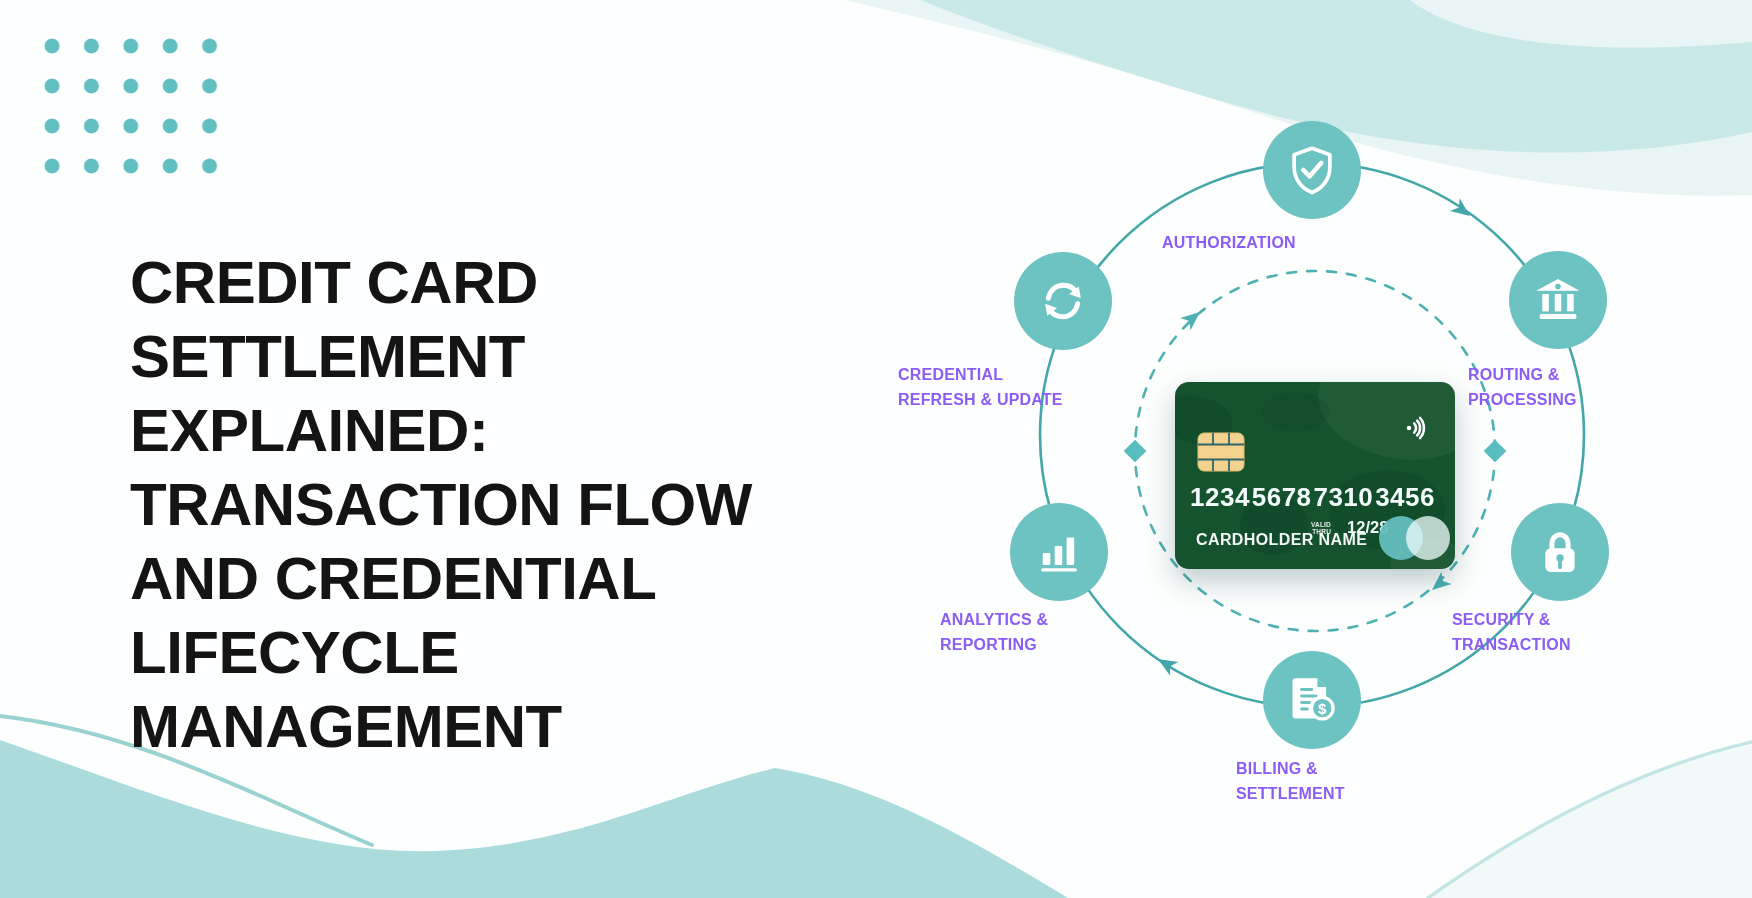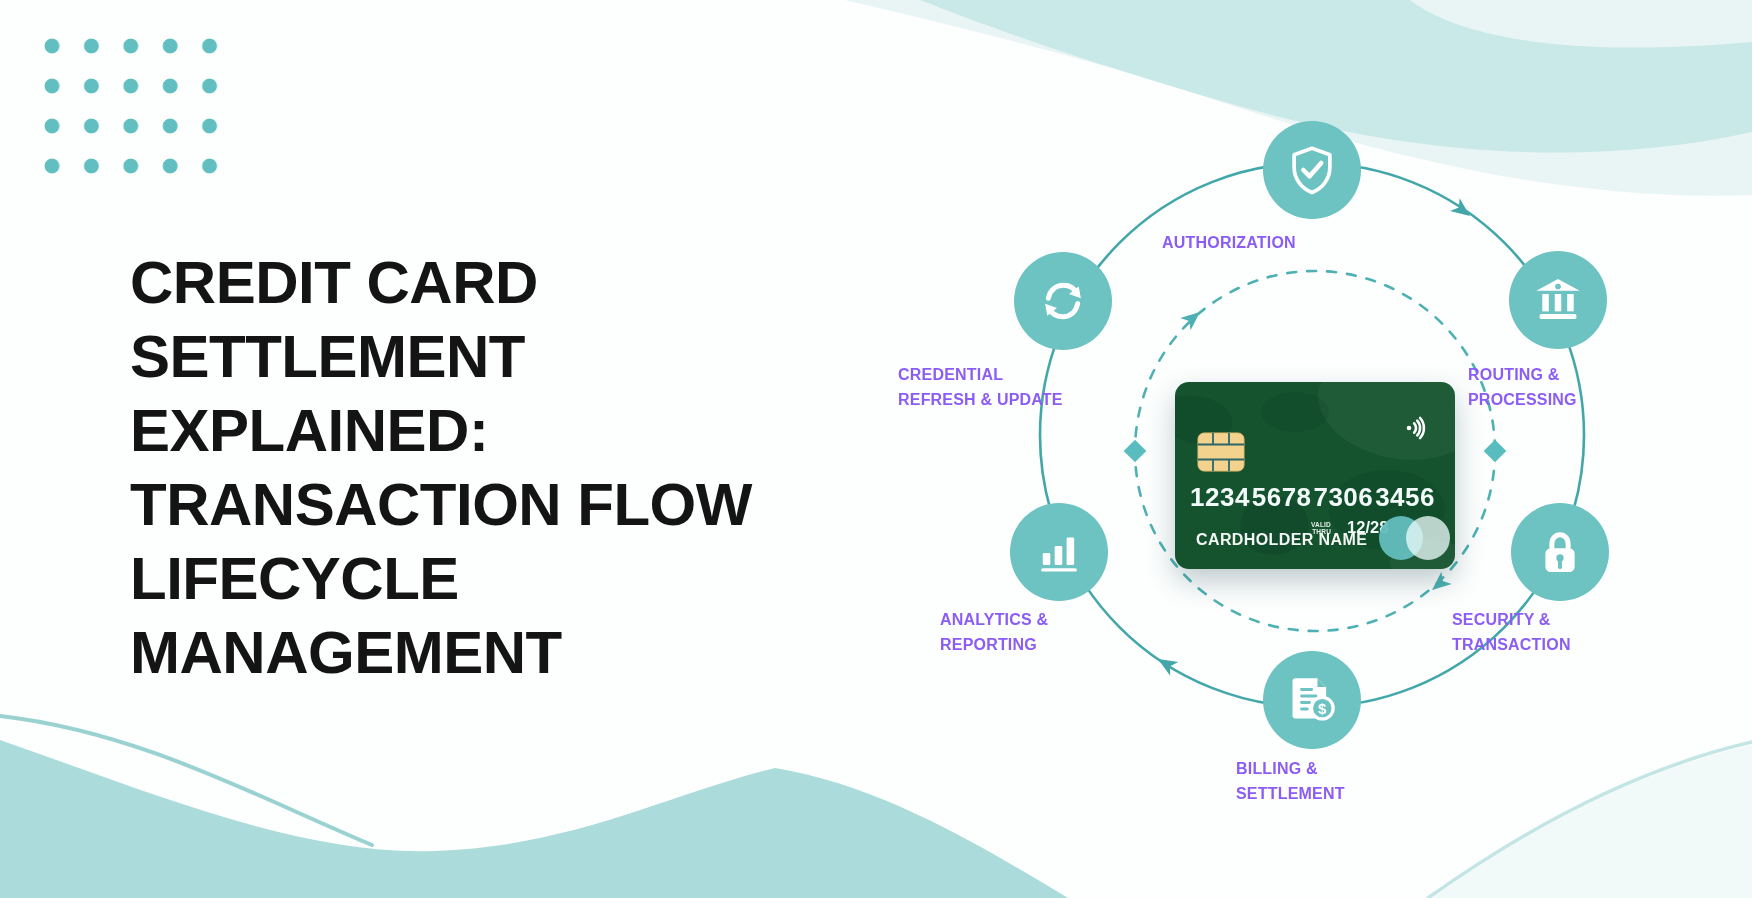--- a/index.html
+++ b/index.html
@@ -99,20 +99,21 @@
     <rect x="-8" y="-8" width="16" height="16" fill="#59bcbe" transform="translate(1135,451) rotate(45)"></rect>
     <rect x="-8" y="-8" width="16" height="16" fill="#59bcbe" transform="translate(1495,451) rotate(45)"></rect>
   </svg>
 
   <div id="dots"></div>
 
   <div id="title">
     <div>CREDIT CARD</div>
     <div>SETTLEMENT EXPLAINED:</div>
     <div>TRANSACTION FLOW</div>
+    <div>AND CREDENTIAL</div>
     <div>LIFECYCLE</div>
     <div>MANAGEMENT</div>
   </div>
 
   <div id="card">
     <svg id="card-map" viewBox="0 0 280 187">
       <path d="M150,-5 h135 v72 c-42,20 -92,10 -122,-15 c-20,-18 -26,-42 -13,-57 z" fill="rgba(255,255,255,0.05)"></path>
       <path d="M0,15 c32,-6 62,10 57,30 c-5,18 -36,22 -57,10 z" fill="rgba(0,25,30,0.10)"></path>
       <ellipse cx="212" cy="128" rx="58" ry="40" fill="rgba(0,25,30,0.10)"></ellipse>
       <path d="M82,118 c26,-11 56,5 51,31 c-5,22 -36,30 -56,18 c-18,-11 -15,-41 5,-49 z" fill="rgba(0,25,30,0.12)"></path>
@@ -125,21 +126,21 @@
     </svg>
     <svg id="contactless" width="30" height="28" viewBox="0 0 30 28">
       <circle cx="4" cy="14" r="2.3" fill="#fff"></circle>
       <path d="M9.2,9.3 A7,7 0 0 1 9.2,18.7" stroke="#fff" stroke-width="2.6" fill="none" stroke-linecap="round"></path>
       <path d="M12.2,6.6 A11,11 0 0 1 12.2,21.4" stroke="#fff" stroke-width="2.6" fill="none" stroke-linecap="round"></path>
       <path d="M15.1,4 A15,15 0 0 1 15.1,24" stroke="#fff" stroke-width="2.6" fill="none" stroke-linecap="round"></path>
     </svg>
     <div id="card-number">
       <span>1234</span>
       <span>5678</span>
-      <span>7306</span>
+      <span>7310</span>
       <span>3456</span>
     </div>
     <div id="cardholder">CARDHOLDER NAME</div>
     <div id="validthru">
       <div id="valid-words">
         <div>VALID</div>
         <div>THRU</div>
       </div>
       <div id="expiry">12/28</div>
     </div>

